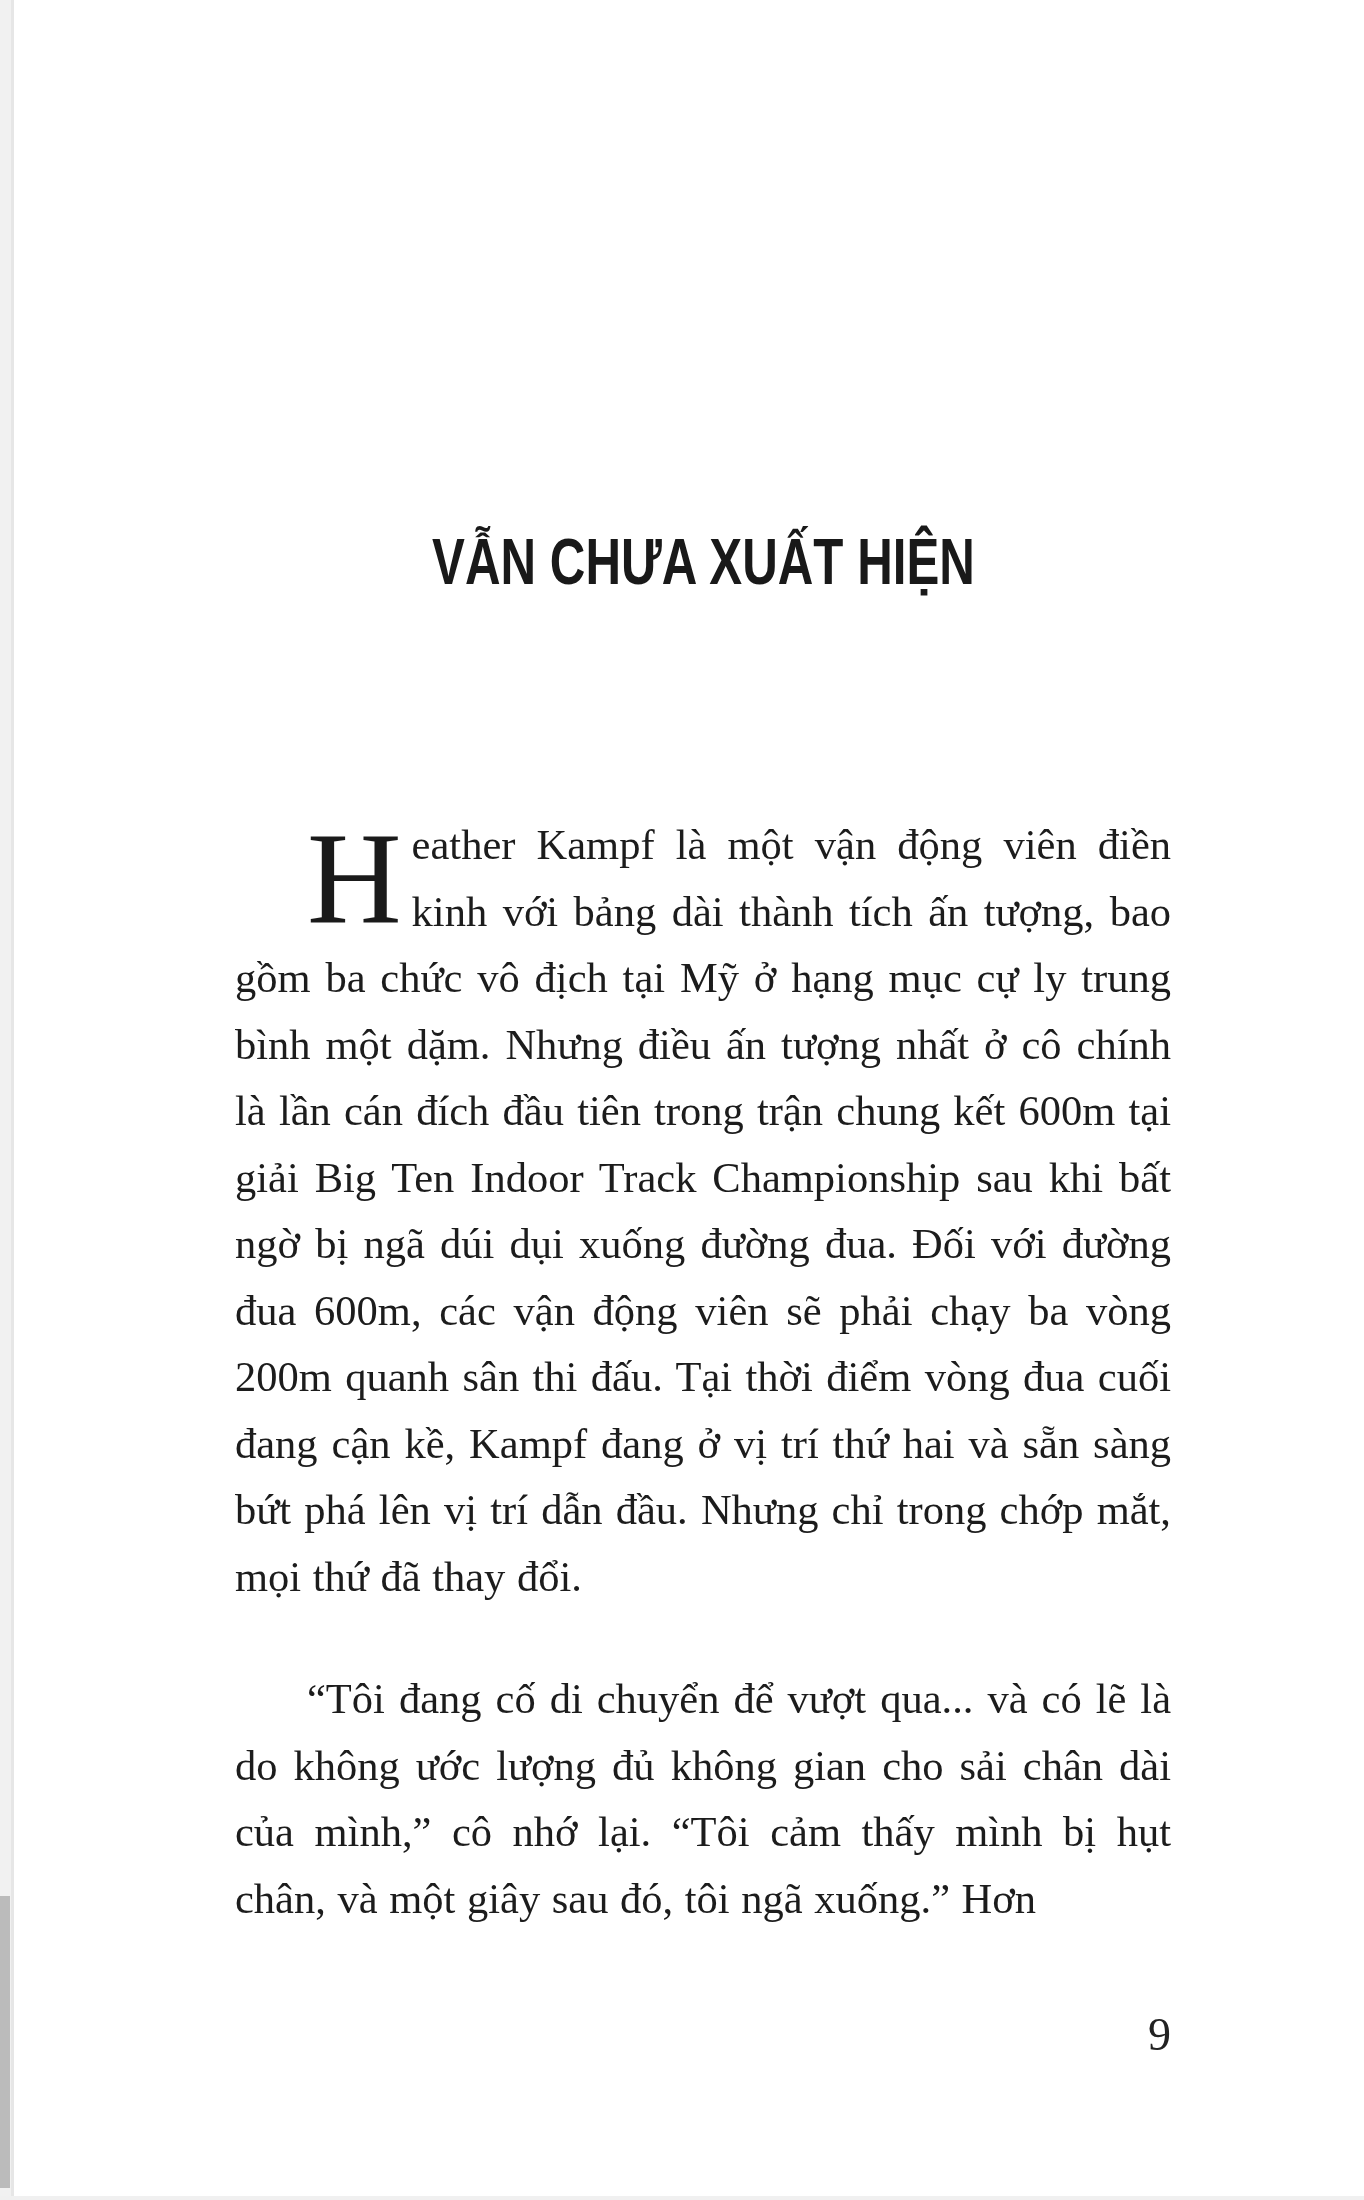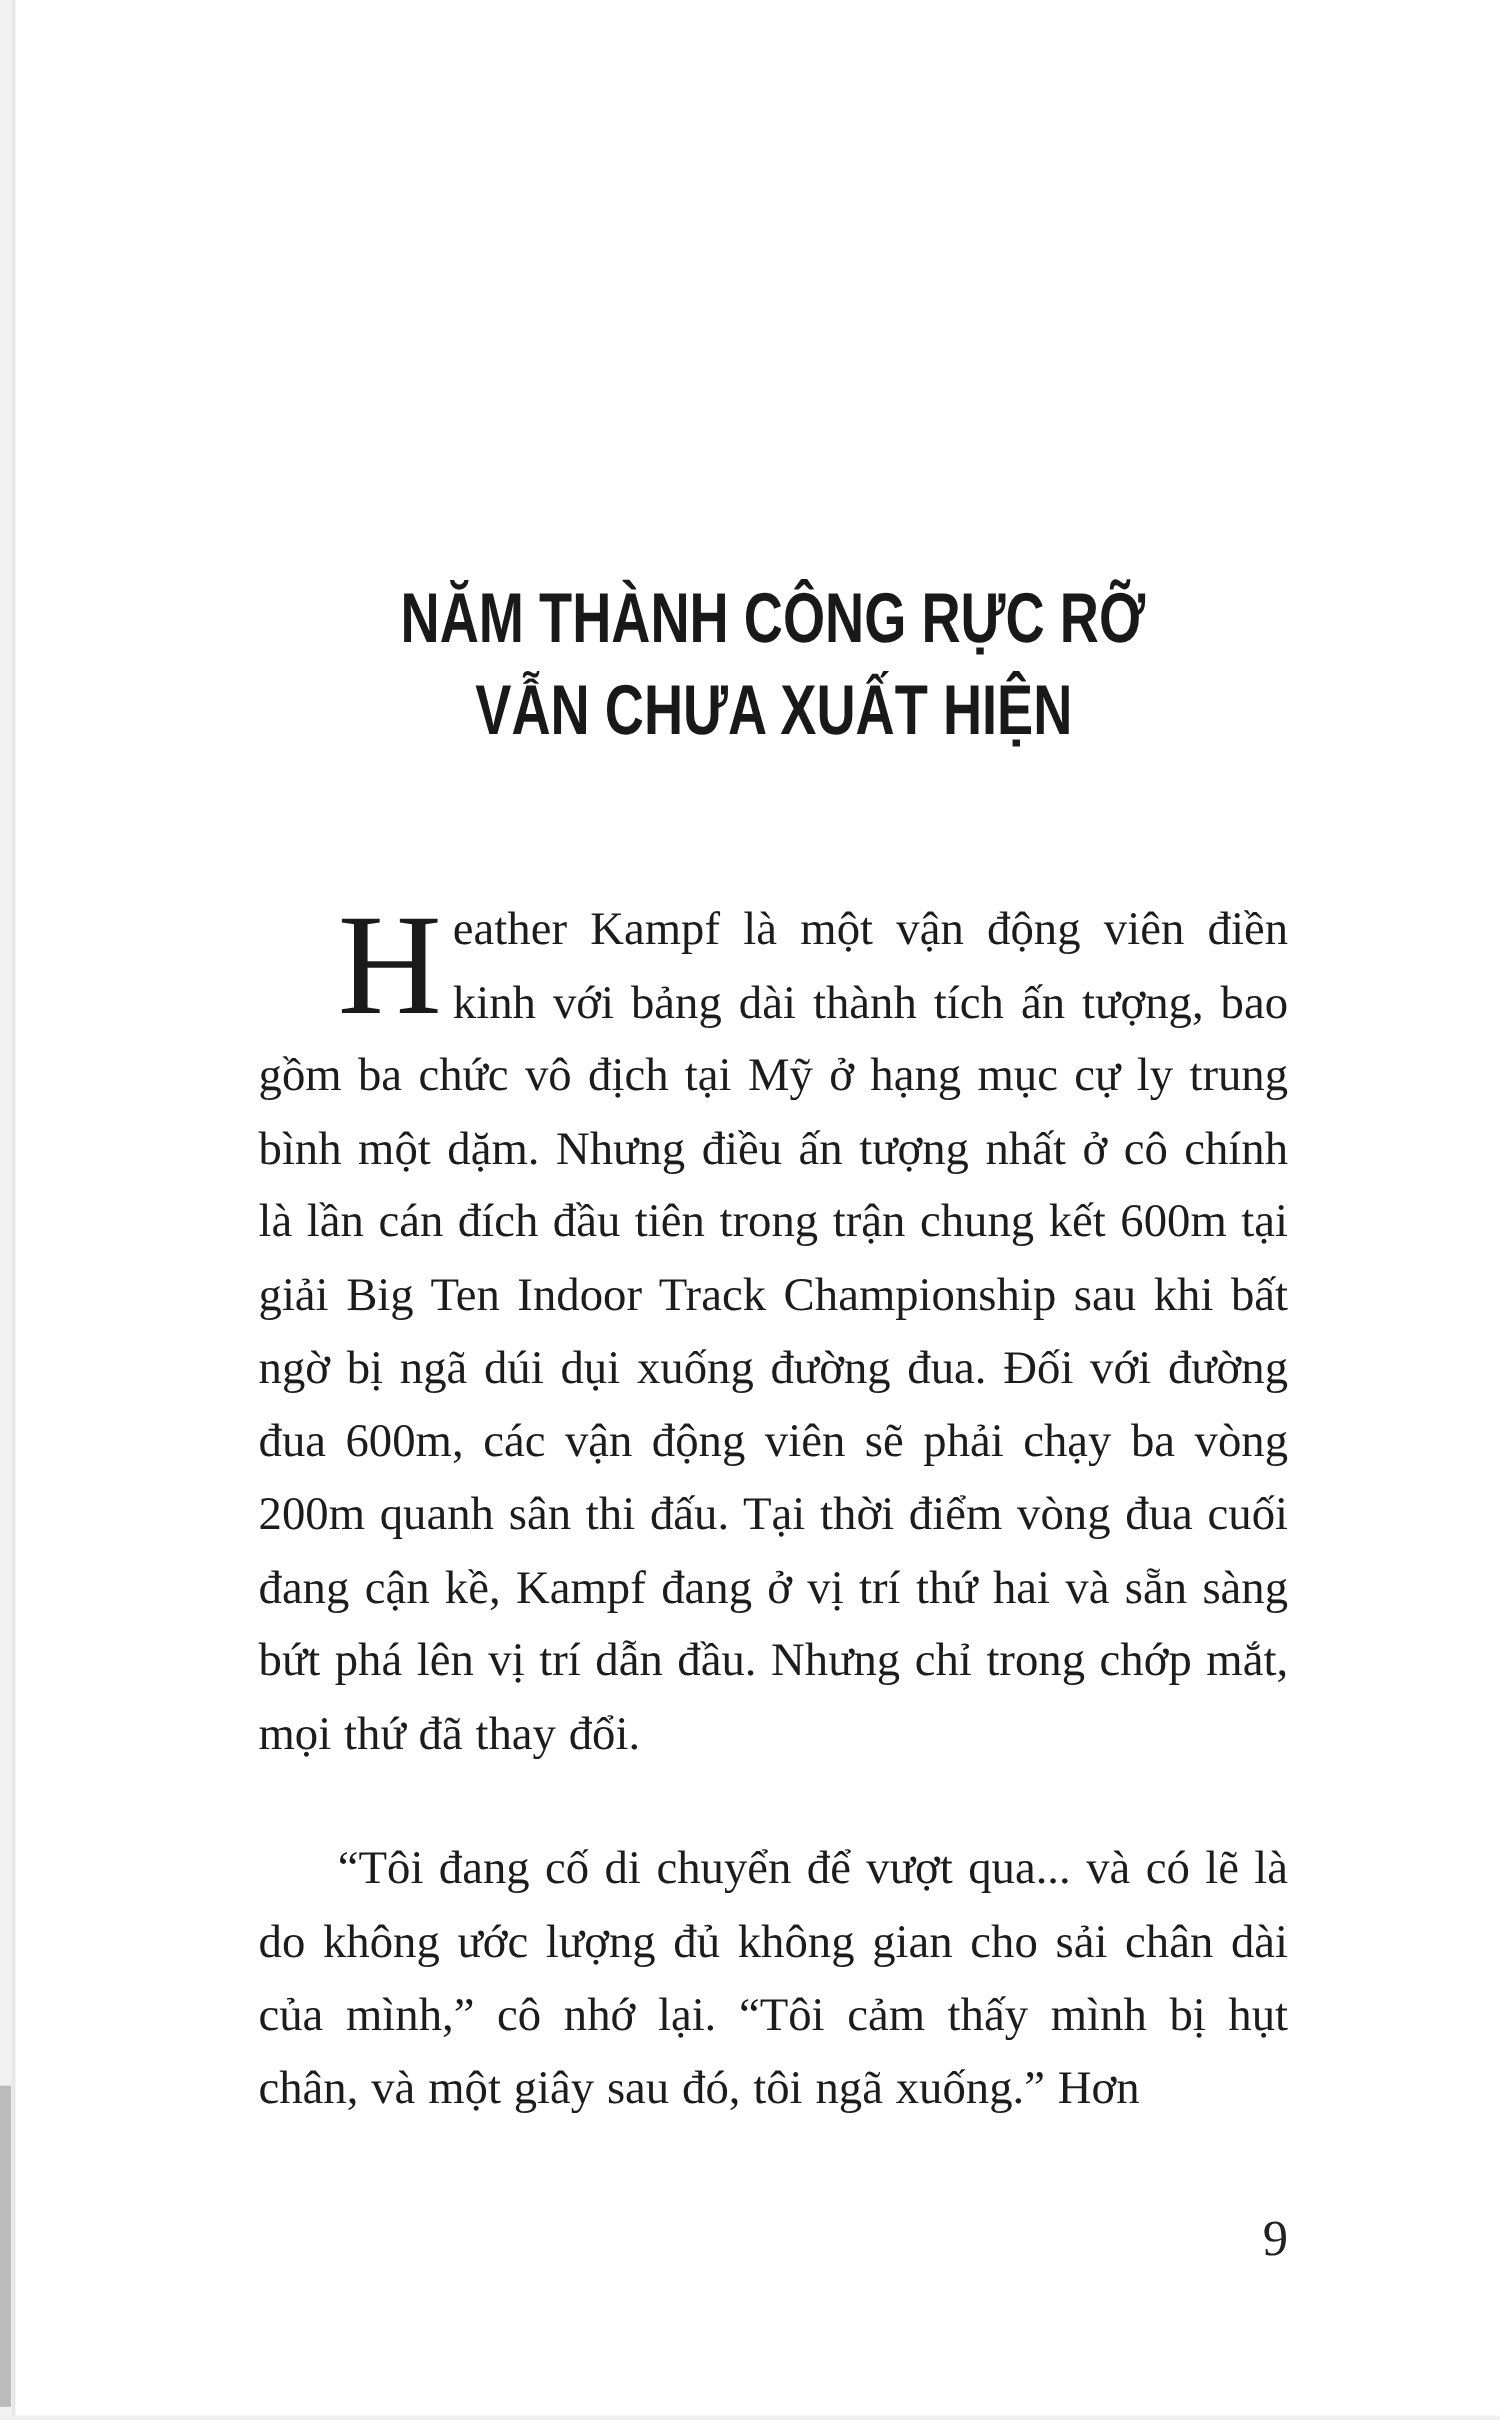--- a/index.html
+++ b/index.html
@@ -45,21 +45,20 @@
 </style>
 </head>
 <body>
 
 <div class="edge-light"></div>
 <div class="edge-line"></div>
 <div class="edge-dark"></div>
 <div class="bottom-edge"></div>
 
 <div class="content-col chapter-title">
-  <span class="tline"><span class="squeeze">NĂM THÀNH CÔNG RỰC RỠ</span></span>
   <span class="tline"><span class="squeeze">VẪN CHƯA XUẤT HIỆN</span></span>
 </div>
 
 <div class="content-col body-para para1">
   <span class="drop-cap">H</span><span>eather Kampf là một vận động viên điền kinh với bảng dài thành tích ấn tượng, bao gồm ba chức vô địch tại Mỹ ở hạng mục cự ly trung bình một dặm. Nhưng điều ấn tượng nhất ở cô chính là lần cán đích đầu tiên trong trận chung kết 600m tại giải Big Ten Indoor Track Championship sau khi bất ngờ bị ngã dúi dụi xuống đường đua. Đối với đường đua 600m, các vận động viên sẽ phải chạy ba vòng 200m quanh sân thi đấu. Tại thời điểm vòng đua cuối đang cận kề, Kampf đang ở vị trí thứ hai và sẵn sàng bứt phá lên vị trí dẫn đầu. Nhưng chỉ trong chớp mắt, mọi thứ đã thay đổi.</span>
 </div>
 
 <div class="content-col body-para para2">
   <span>“Tôi đang cố di chuyển để vượt qua... và có lẽ là do không ước lượng đủ không gian cho sải chân dài của mình,” cô nhớ lại. “Tôi cảm thấy mình bị hụt chân, và một giây sau đó, tôi ngã xuống.” Hơn</span>
 </div>

